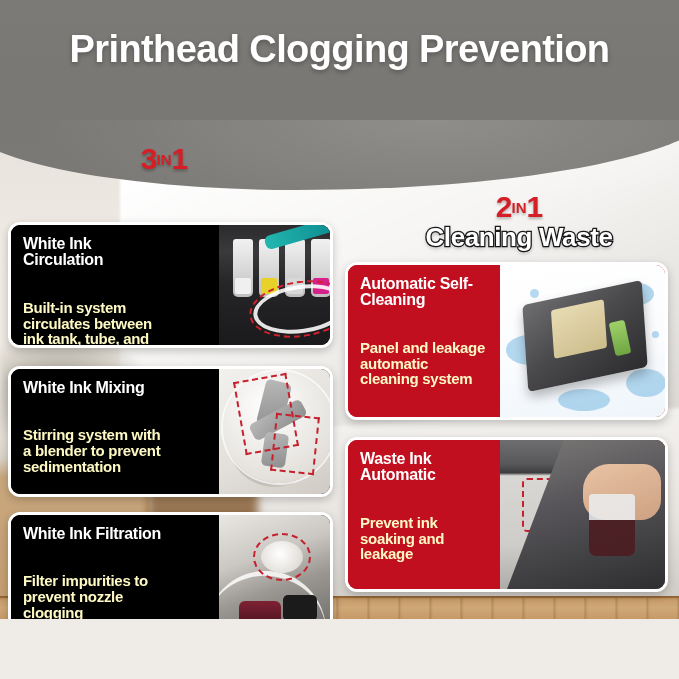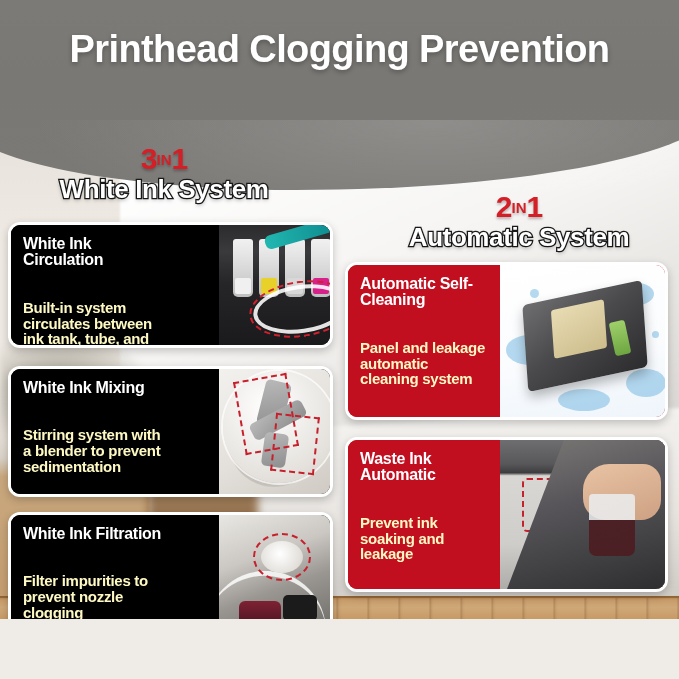--- a/index.html
+++ b/index.html
@@ -296,28 +296,27 @@
   <div class="bg-wood"></div>
 
   <div class="header-band"></div>
   <div class="header-sheen"></div>
   <div class="poster-title">Printhead Clogging Prevention</div>
 
   <div class="section-head" id="head-white">
     <div class="badge">
       <span>3</span><span class="in">IN</span><span>1</span>
     </div>
-    <div class="section-title">White Ink System</div>
   </div>
 
   <div class="section-head" id="head-clean">
     <div class="badge">
       <span>2</span><span class="in">IN</span><span>1</span>
     </div>
-    <div class="section-title">Automatic System</div>
+    <div class="section-title">Cleaning Waste</div>
   </div>
 
   <div class="card dark" id="card-circulation">
     <div class="card-text">
       <div class="card-title">White Ink Circulation</div>
       <div class="card-desc">Built-in system circulates between ink tank, tube, and catridges</div>
     </div>
     <div class="card-media">
       <div class="photo p-tanks">
         <div class="tank" style="left:14px;">

